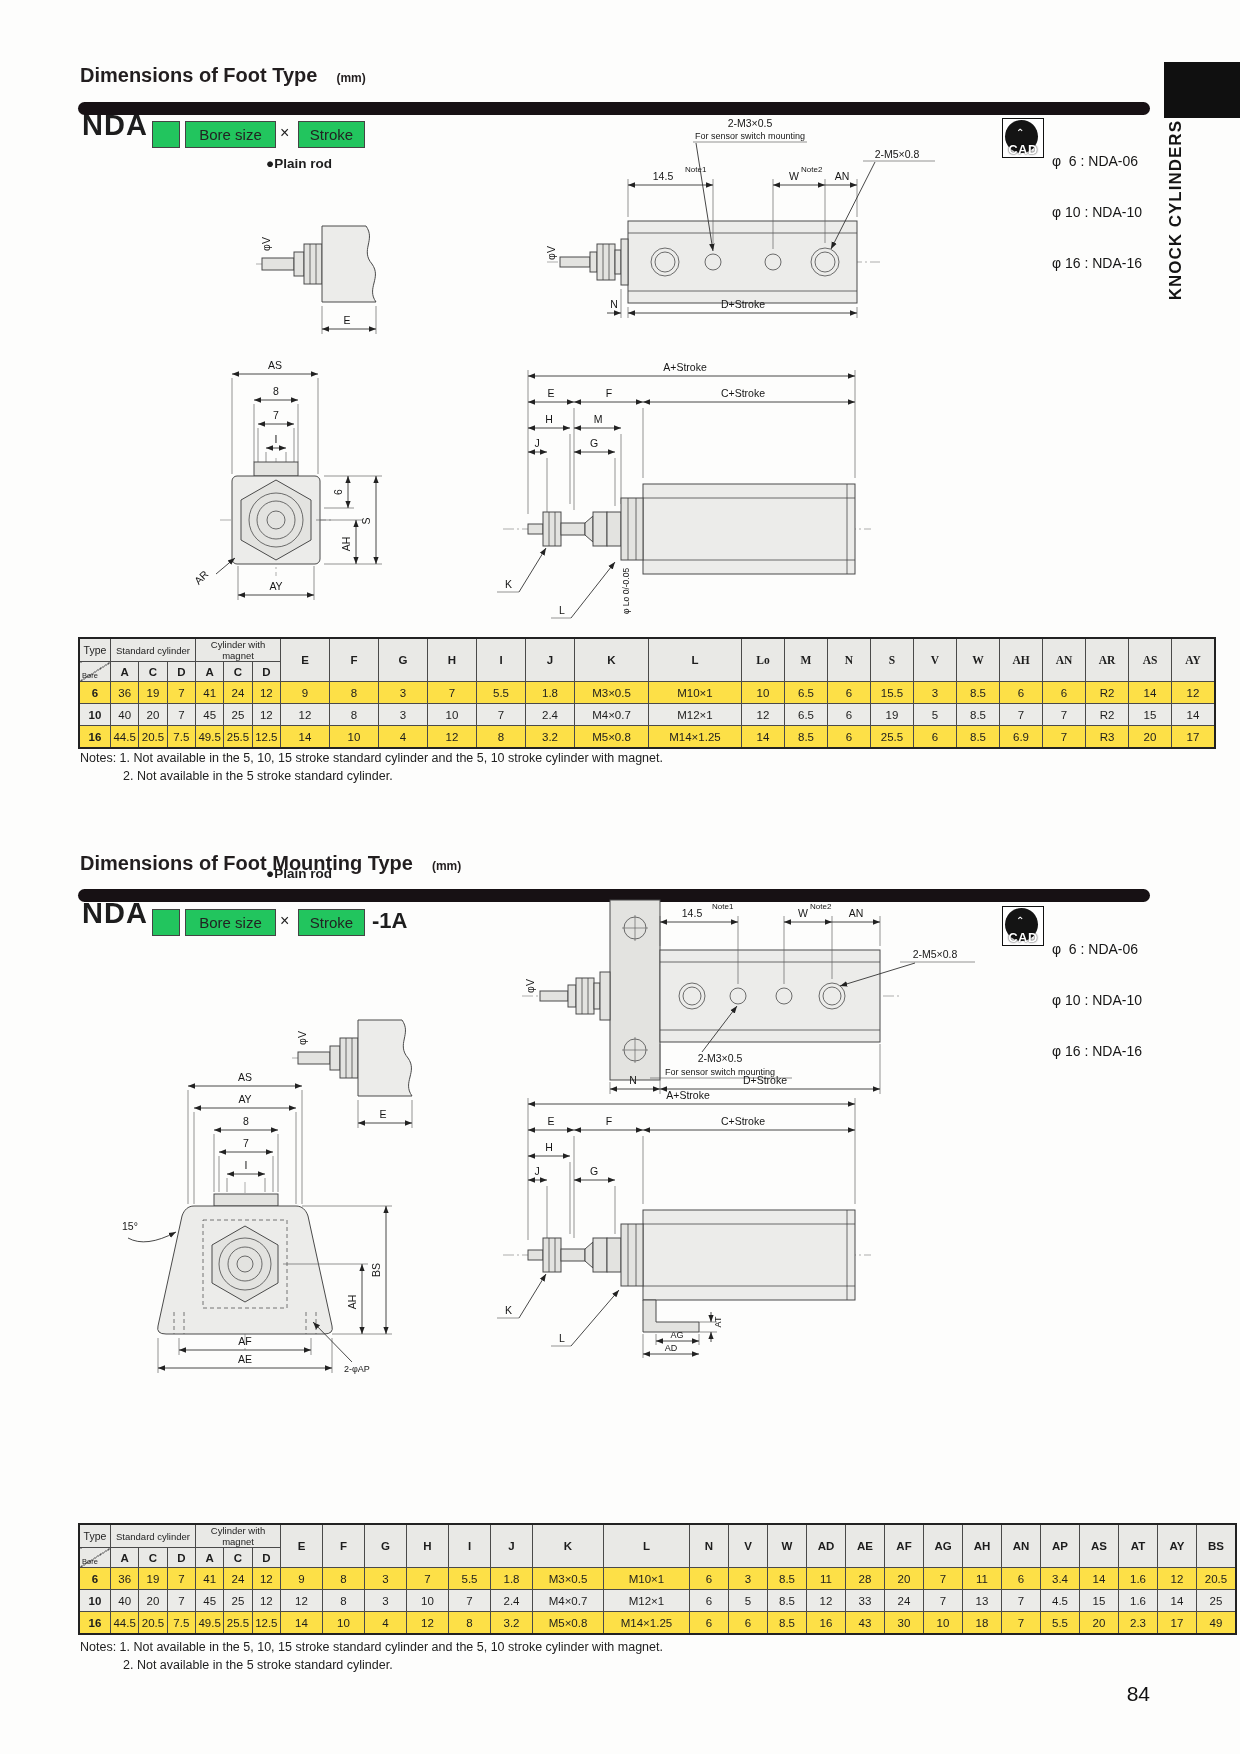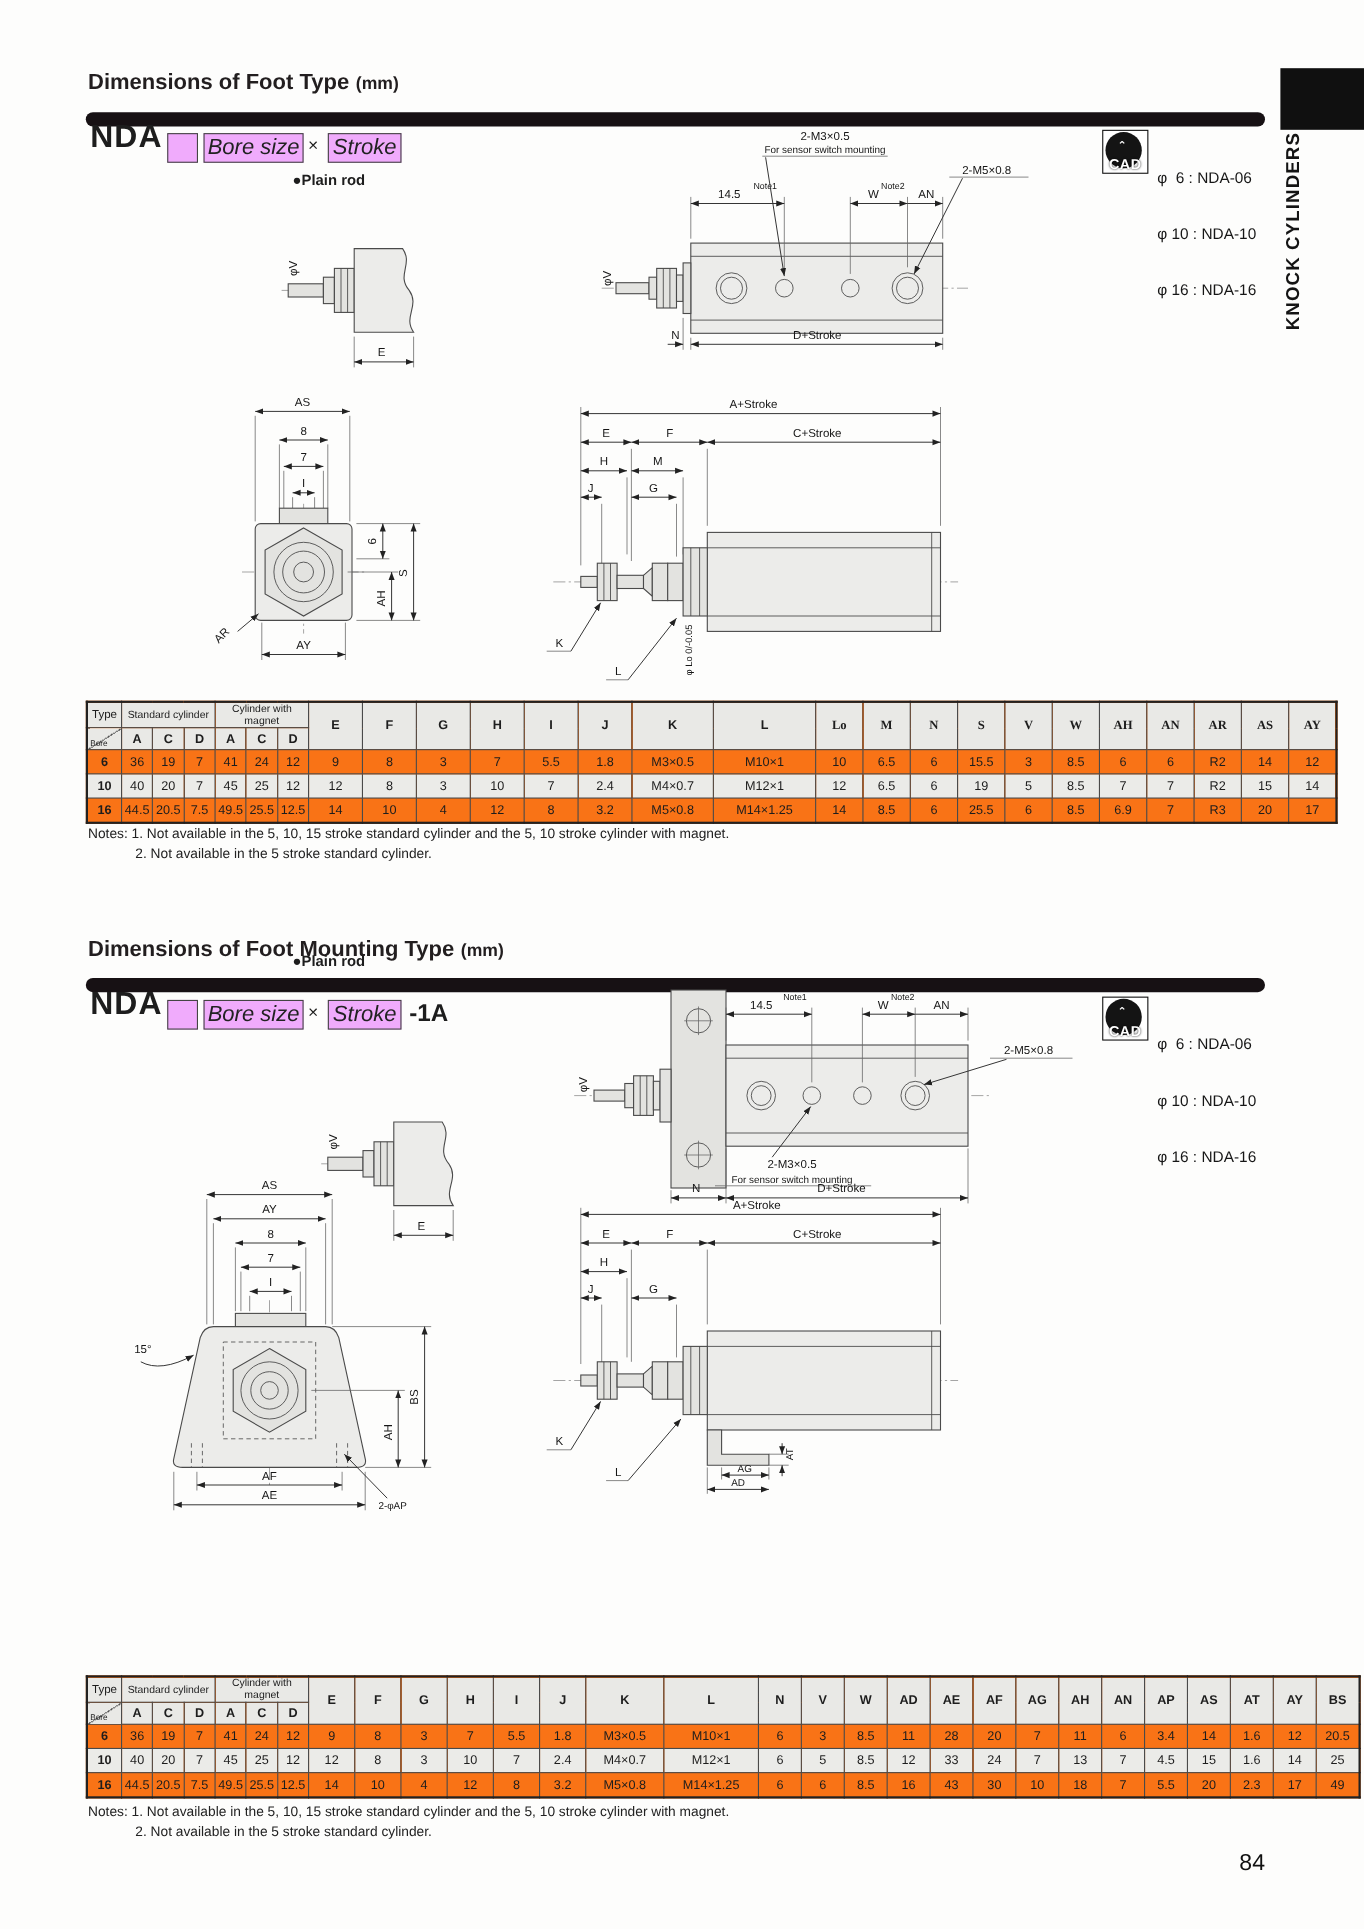--- a/index.html
+++ b/index.html
@@ -1,42 +1,42 @@
 <!DOCTYPE html>
 <html><head>
 <meta charset="utf-8">
 <style>
   html,body{margin:0;padding:0;background:#fff;}
   .page{position:relative;width:1240px;height:1754px;background:#fdfdfc;overflow:hidden;
         font-family:"Liberation Sans","DejaVu Sans",sans-serif;color:#1d1d1d;}
   
   .sec-h{position:absolute;font-size:20px;font-weight:bold;color:#221e1f;letter-spacing:0;white-space:nowrap;}
-  .sec-h .unit{font-size:16px;font-weight:bold;margin-left:6px;}
+  .sec-h .unit{font-size:12px;font-weight:bold;margin-left:19px;}
   .bar{position:absolute;height:13px;width:1072px;left:78px;background:#171114;border-radius:7px;}
   
   .model-prefix{position:absolute;font-size:29px;font-weight:bold;letter-spacing:1px;}
   .model-suffix{position:absolute;font-size:22px;font-weight:bold;}
-  .model-box{position:absolute;border:1.3px solid #444;background:#f0abfc;display:flex;align-items:center;justify-content:center;
-             font-size:20px;color:#222;font-style:italic;}
+  .model-box{position:absolute;border:1.3px solid #444;background:#22c55e;display:flex;align-items:center;justify-content:center;
+             font-size:15px;color:#222;}
   .model-x{position:absolute;font-size:16px;}
   
   .cad-icon{position:absolute;width:40px;height:38px;border:1.5px solid #111;background:#fff;overflow:hidden;}
   .cad-disc{position:absolute;left:2px;top:1px;width:33px;height:33px;border-radius:50%;background:#141414;}
   .cad-caret{position:absolute;left:13px;top:8px;color:#fff;font-size:10px;font-weight:bold;}
   .cad-label{position:absolute;left:0;right:0;bottom:0;text-align:center;color:#fff;font-weight:bold;font-size:13px;
              text-shadow:0 0 2px #000;letter-spacing:.5px;}
   .cad-list{position:absolute;font-size:14px;line-height:17px;white-space:pre;color:#161616;}
   
   .tab-square{position:absolute;left:1164px;top:62px;width:76px;height:56px;background:#101010;}
   .tab-text{position:absolute;left:1166px;top:120px;width:30px;height:200px;}
   .tab-text span{display:inline-block;white-space:nowrap;transform:rotate(-90deg) translate(-100%,0);
                  transform-origin:0 0;font-size:17px;font-weight:600;letter-spacing:1px;color:#141414;}
   .plain-rod{position:absolute;font-size:13.5px;font-weight:bold;}
   
-  table.dims{position:absolute;border-collapse:collapse;table-layout:fixed;font-size:11.5px;background:#f97316;border:2px solid #222;}
+  table.dims{position:absolute;border-collapse:collapse;table-layout:fixed;font-size:11.5px;background:#fde047;border:2px solid #222;}
   .dims th,.dims td{border:1px solid #4a4a4a;text-align:center;padding:0 1px;height:19px;font-weight:normal;overflow:hidden;}
   .dims thead th{background:#e9e9e6;font-weight:bold;}
   .dims thead .grp{font-size:9.5px;font-weight:normal;}
   .dims thead .type-h{font-size:10.5px;font-weight:normal;}
   .dims tbody th{font-weight:bold;background:inherit;}
   .dims tbody tr:nth-child(2){background:#ebebe8;}
   .dims tbody th,.dims tbody td{height:21px;}
   .t1 .type-h{width:28px;} .t1 .grp{width:82px;}
   .t1 thead tr:first-child th:nth-child(n+4){width:46px;}
   .t1 thead tr:first-child th:nth-child(10){width:71px;}

